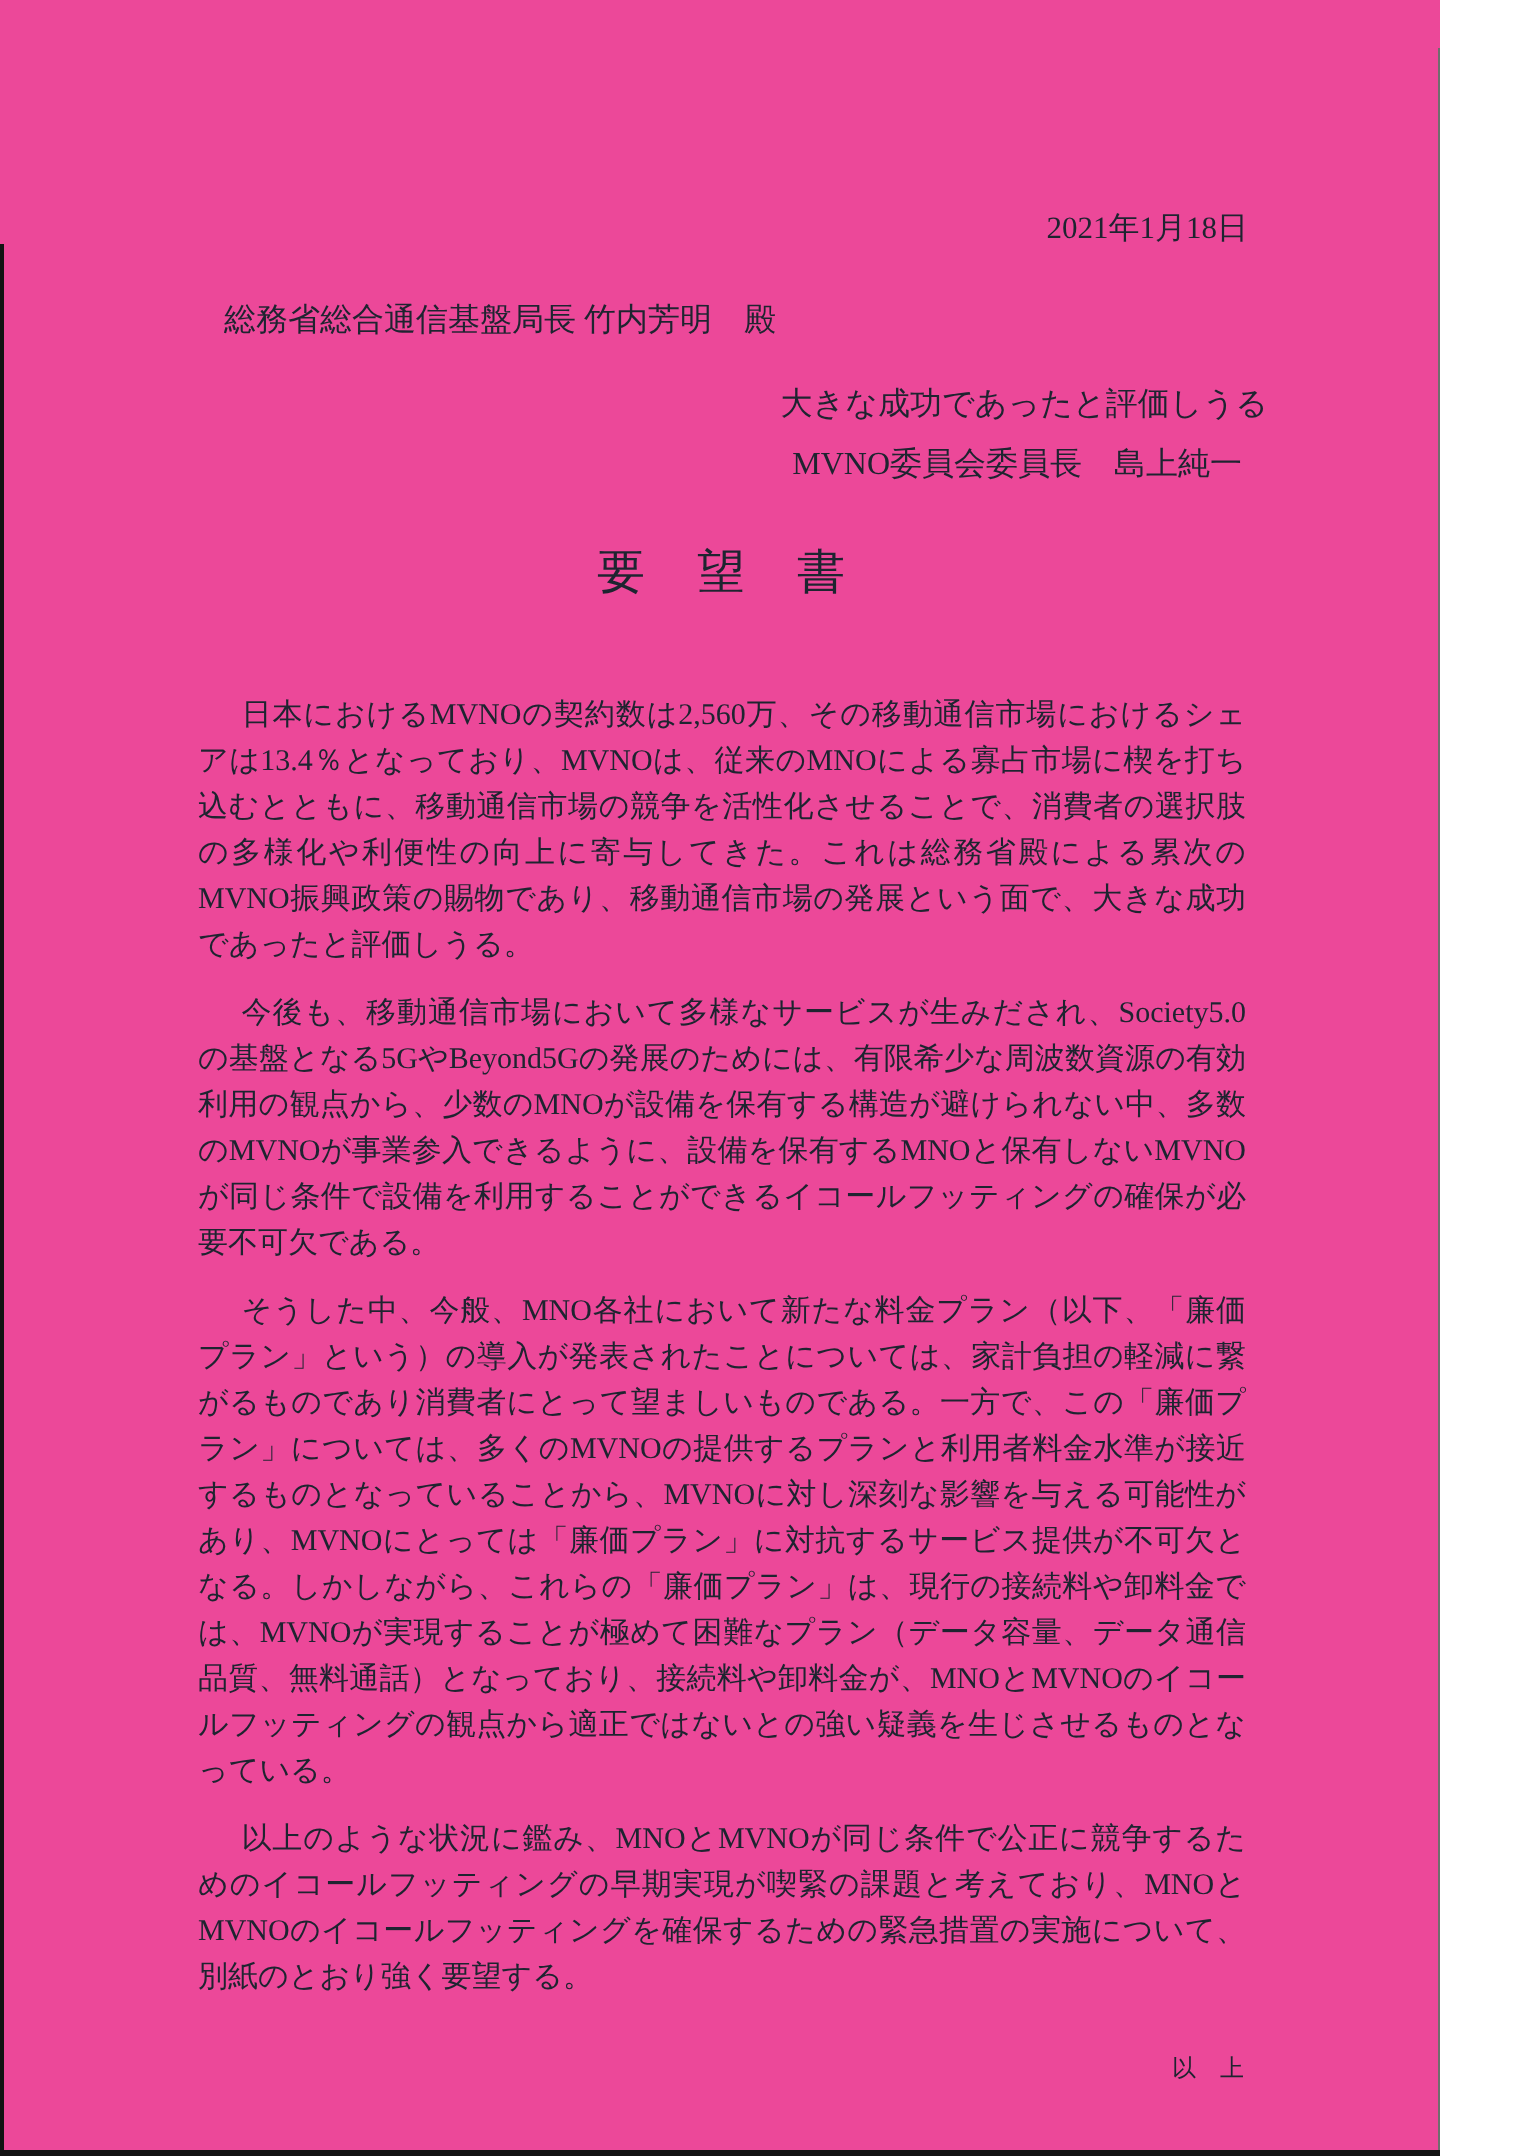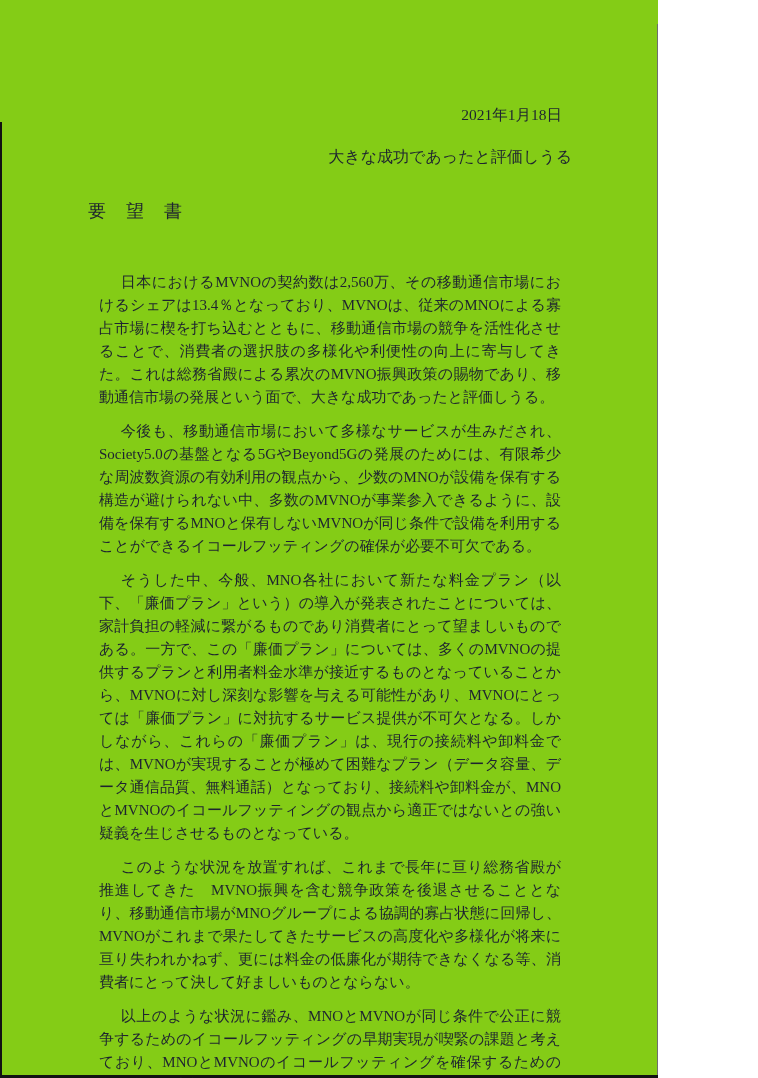--- a/index.html
+++ b/index.html
@@ -2,23 +2,23 @@
 <html lang="ja"><head>
 <meta charset="utf-8">
 <style>
   html, body {
     margin: 0;
     padding: 0;
     background: #ffffff;
   }
   .page {
     position: relative;
-    width: 658px;
+    width: 720px;
     height: 1078px;
-    background: #84cc16;
+    background: #ec4899;
     overflow: hidden;
     font-family: "Liberation Serif", "DejaVu Serif", serif;
     color: #1e2430;
     text-decoration: underline;
   }
   
   .edge-left {
     position: absolute;
     left: 0; top: 122px; bottom: 0;
     width: 2px;
@@ -64,22 +64,22 @@
     line-height: 22px;
   }
   .sender-person-line {
     margin-top: 8px;
     padding-right: 13px;
     font-size: 16px;
     line-height: 22px;
   }
   .doc-title {
     margin-top: 30px;
-    text-align: left;
-    font-size: 18px;
+    text-align: center;
+    font-size: 24px;
     line-height: 26px;
     font-weight: normal;
     letter-spacing: 1px;
   }
   .body-text {
     margin-top: 47px;
     font-size: 15px;
     line-height: 23px;
     text-align: justify;
   }
@@ -101,31 +101,32 @@
 <div class="page">
 
   <div class="edge-left"></div>
   <div class="edge-right"></div>
   <div class="edge-bottom"></div>
 
   <div class="content">
 
     <div class="date-line">2021年1月18日</div>
 
+    <div class="addressee-line">総務省総合通信基盤局長 竹内芳明　殿</div>
 
     <div class="sender-block">
       <div class="sender-org-line">大きな成功であったと評価しうる</div>
+      <div class="sender-person-line">MVNO委員会委員長　島上純一</div>
     </div>
 
     <h1 class="doc-title">要　望　書</h1>
 
     <div class="body-text">
       <p>日本におけるMVNOの契約数は2,560万、その移動通信市場におけるシェアは13.4％となっており、MVNOは、従来のMNOによる寡占市場に楔を打ち込むとともに、移動通信市場の競争を活性化させることで、消費者の選択肢の多様化や利便性の向上に寄与してきた。これは総務省殿による累次のMVNO振興政策の賜物であり、移動通信市場の発展という面で、大きな成功であったと評価しうる。</p>
       <p>今後も、移動通信市場において多様なサービスが生みだされ、Society5.0の基盤となる5GやBeyond5Gの発展のためには、有限希少な周波数資源の有効利用の観点から、少数のMNOが設備を保有する構造が避けられない中、多数のMVNOが事業参入できるように、設備を保有するMNOと保有しないMVNOが同じ条件で設備を利用することができるイコールフッティングの確保が必要不可欠である。</p>
       <p>そうした中、今般、MNO各社において新たな料金プラン（以下、「廉価プラン」という）の導入が発表されたことについては、家計負担の軽減に繋がるものであり消費者にとって望ましいものである。一方で、この「廉価プラン」については、多くのMVNOの提供するプランと利用者料金水準が接近するものとなっていることから、MVNOに対し深刻な影響を与える可能性があり、MVNOにとっては「廉価プラン」に対抗するサービス提供が不可欠となる。しかしながら、これらの「廉価プラン」は、現行の接続料や卸料金では、MVNOが実現することが極めて困難なプラン（データ容量、データ通信品質、無料通話）となっており、接続料や卸料金が、MNOとMVNOのイコールフッティングの観点から適正ではないとの強い疑義を生じさせるものとなっている。</p>
-      <p>このような状況を放置すれば、これまで長年に亘り総務省殿が推進してきた　MVNO振興を含む競争政策を後退させることとなり、移動通信市場がMNOグループによる協調的寡占状態に回帰し、MVNOがこれまで果たしてきたサービスの高度化や多様化が将来に亘り失われかねず、更には料金の低廉化が期待できなくなる等、消費者にとって決して好ましいものとならない。</p>
       <p>以上のような状況に鑑み、MNOとMVNOが同じ条件で公正に競争するためのイコールフッティングの早期実現が喫緊の課題と考えており、MNOとMVNOのイコールフッティングを確保するための緊急措置の実施について、別紙のとおり強く要望する。</p>
     </div>
 
     <div class="closing-line">以　上</div>
 
   </div>
 </div>
 
 </body></html>

